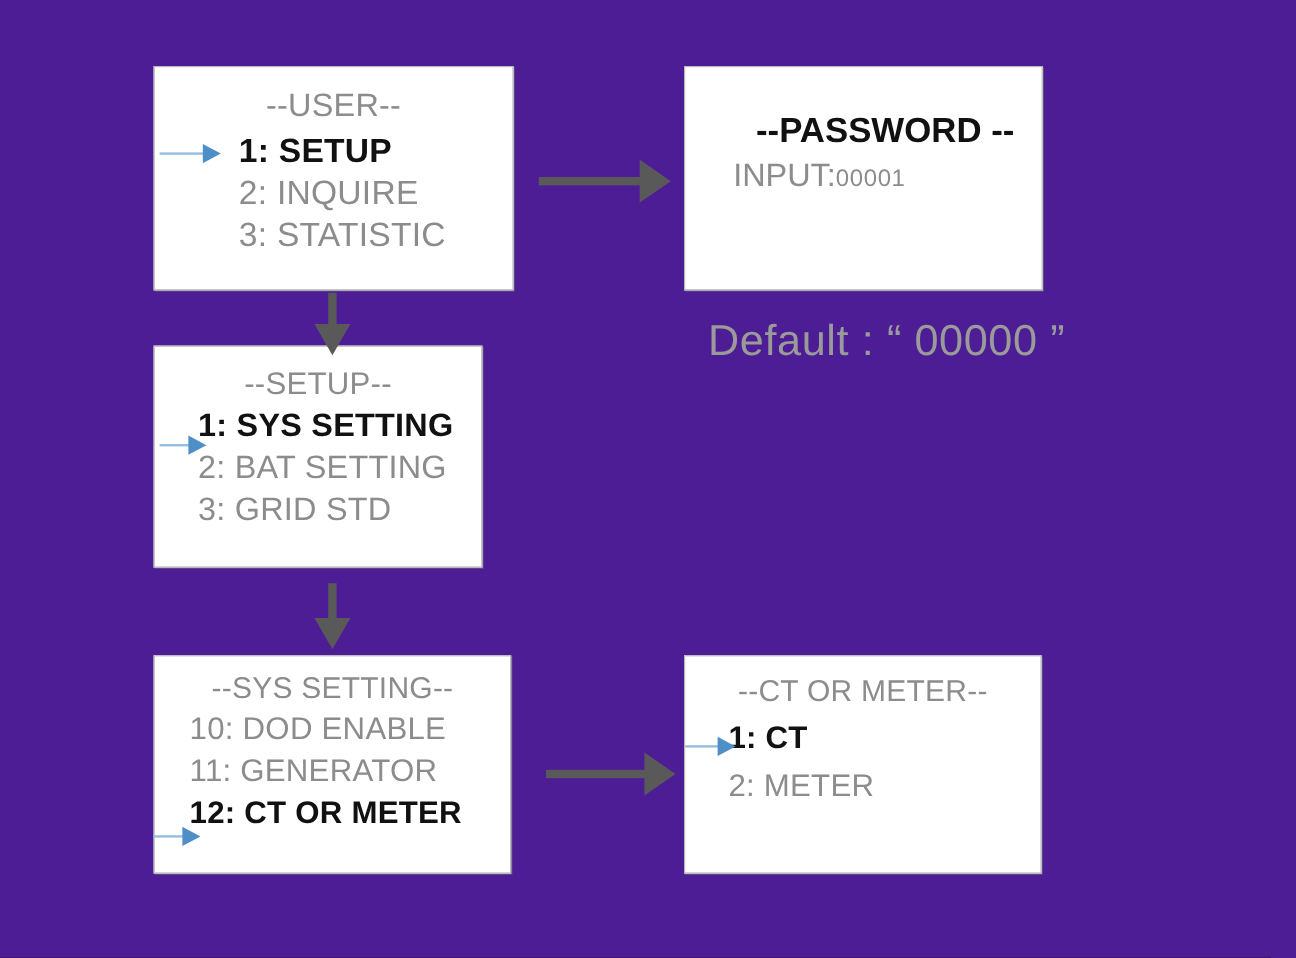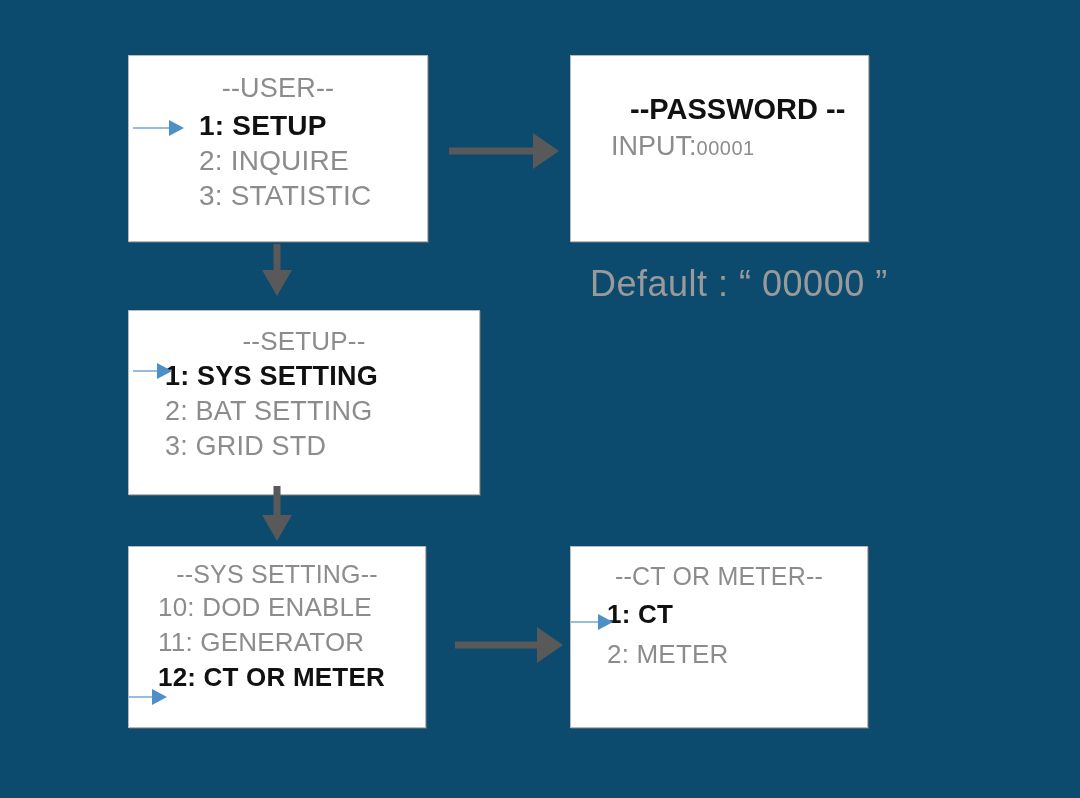--- a/index.html
+++ b/index.html
@@ -12,21 +12,21 @@
     height: 798px;
     position: relative;
     overflow: hidden;
     font-family: "Liberation Sans", sans-serif;
     -webkit-font-smoothing: antialiased;
   }
 
   .canvas {
     position: absolute;
     inset: 0;
-    background: #0c4a6e;
+    background: #4c1d95;
   }
 
   
   .panel {
     position: absolute;
     background: #ffffff;
     border: 1px solid #b9b9b9;
     box-sizing: border-box;
     box-shadow: 1px 1px 0 rgba(120,120,120,0.55);
   }
@@ -77,21 +77,21 @@
   #panel-password .pw-input {
     margin-top: 5px;
     padding-left: 40px;
     color: #8c8c8c;
     white-space: nowrap;
   }
   #panel-password .pw-input .lbl { font-size: 27px; }
   #panel-password .pw-input .val { font-size: 20px; letter-spacing: 0.5px; }
 
   
-  #panel-setup { left: 128px; top: 310px; width: 352px; height: 185px; }
+  #panel-setup { left: 128px; top: 288px; width: 274px; height: 185px; }
   #panel-setup .lcd-title { font-size: 26px; margin-top: 15px; }
   #panel-setup .rows { margin-top: 2px; padding-left: 36px; }
   #panel-setup .lcd-row { font-size: 27px; line-height: 35px; }
 
   
   #panel-sys { left: 128px; top: 546px; width: 298px; height: 182px; }
   #panel-sys .lcd-title { font-size: 25px; margin-top: 13px; }
   #panel-sys .rows { margin-top: 1px; padding-left: 29px; }
   #panel-sys .lcd-row { font-size: 26px; line-height: 35px; }
 

